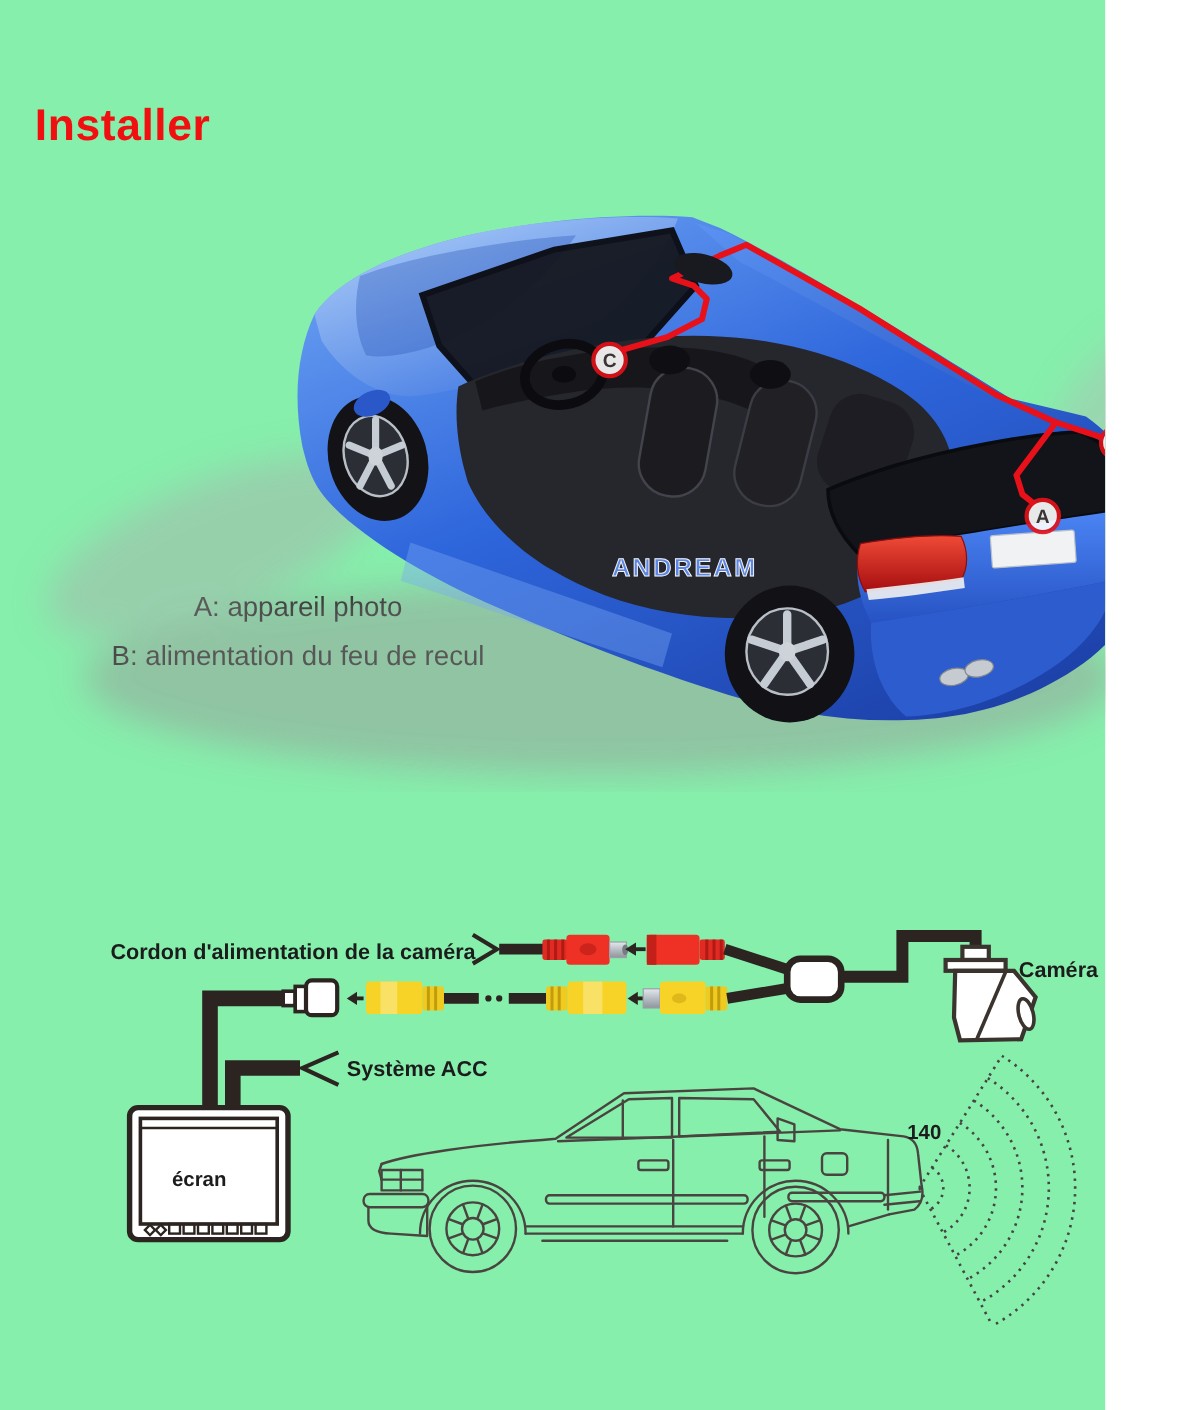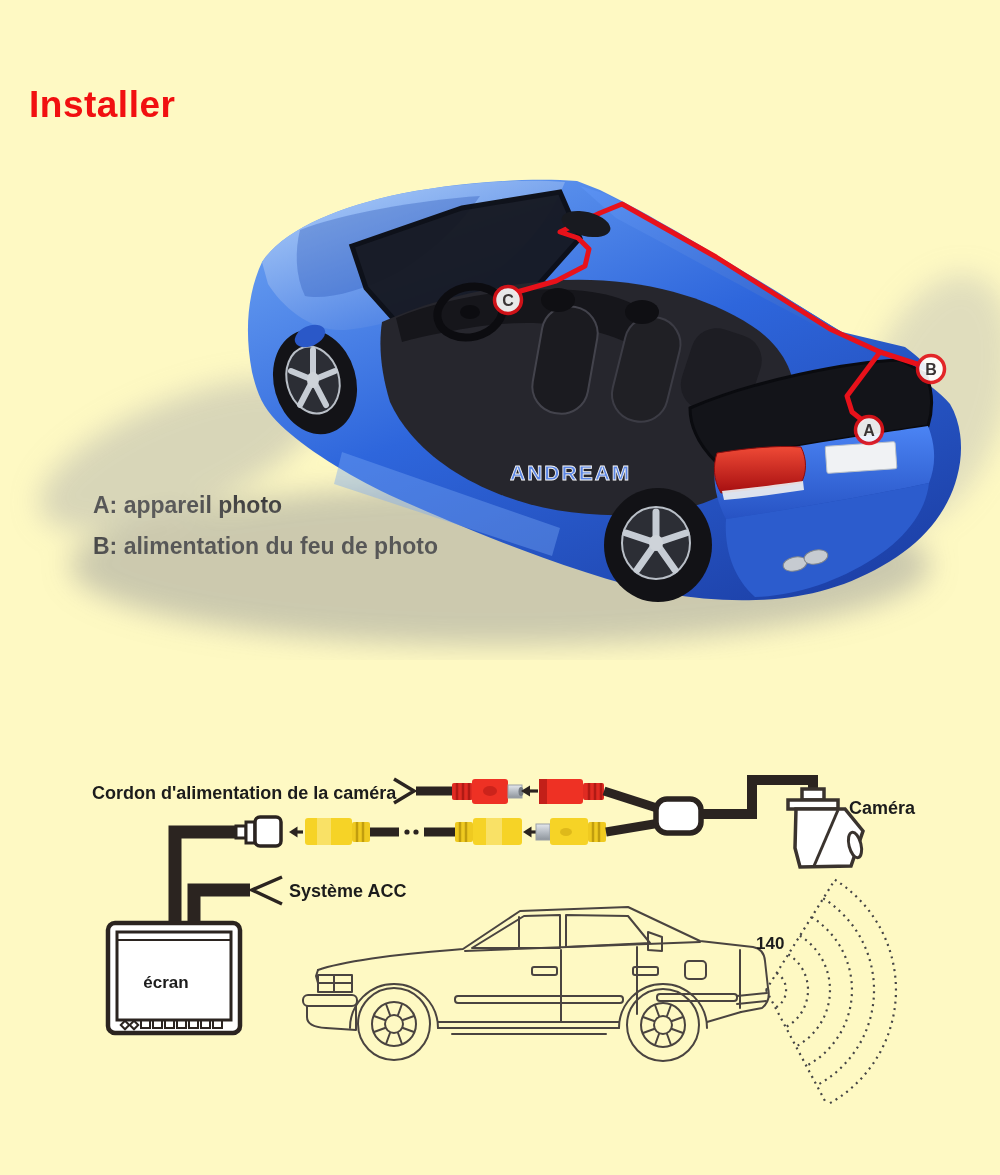--- a/index.html
+++ b/index.html
@@ -1,40 +1,40 @@
 <!DOCTYPE html>
 <html><head>
 <meta charset="utf-8">
 <style>
   html,body{margin:0;padding:0;background:#ffffff;}
-  #page{position:relative;width:1000px;height:1175px;background:#fef9c3;overflow:hidden;
+  #page{position:relative;width:921px;height:1175px;background:#86efac;overflow:hidden;
         font-family:"Liberation Sans", sans-serif;}
   #title{position:absolute;left:29px;top:84px;font-size:37px;font-weight:bold;
          letter-spacing:.5px;color:#f11010;}
-  #legend{position:absolute;left:93px;top:492px;font-size:23px;font-weight:bold;color:#151515;}
+  #legend{position:absolute;left:93px;top:492px;font-size:23px;font-weight:normal;color:#151515;text-align:center;}
   #legend .legend-line{margin-bottom:14px;white-space:nowrap;}
   svg{position:absolute;left:0;}
   svg text{font-family:"Liberation Sans", sans-serif;font-weight:bold;fill:#1c1c1c;}
   #car-svg{top:150px;}
   #diagram-svg{top:740px;}
   .marker-letter{font-size:16px;fill:#3a3434;}
   .wm{font-size:21px;letter-spacing:2px;fill:#5e8cf0;stroke:#ffffff;stroke-width:.8px;opacity:.95;}
   .lbl{font-size:18px;}
   .lbl-small{font-size:17px;}
 </style>
 </head>
 <body>
 
 <div id="page">
 
   <div id="title">Installer</div>
 
   <div id="legend">
     <div class="legend-line">A: appareil photo</div>
-    <div class="legend-line">B: alimentation du feu de photo</div>
+    <div class="legend-line">B: alimentation du feu de recul</div>
   </div>
 
   <svg id="car-svg" width="1000" height="510" viewBox="0 150 1000 510">
     <defs>
       <linearGradient id="gBody" x1="0.15" y1="0" x2="0.85" y2="1">
         <stop offset="0" stop-color="#6aa0f2"></stop>
           <stop offset="0.45" stop-color="#2e66dc"></stop>
         <stop offset="1" stop-color="#1c3fa6"></stop>
       </linearGradient>
       <linearGradient id="gHood" x1="0" y1="0" x2="0.7" y2="1">

